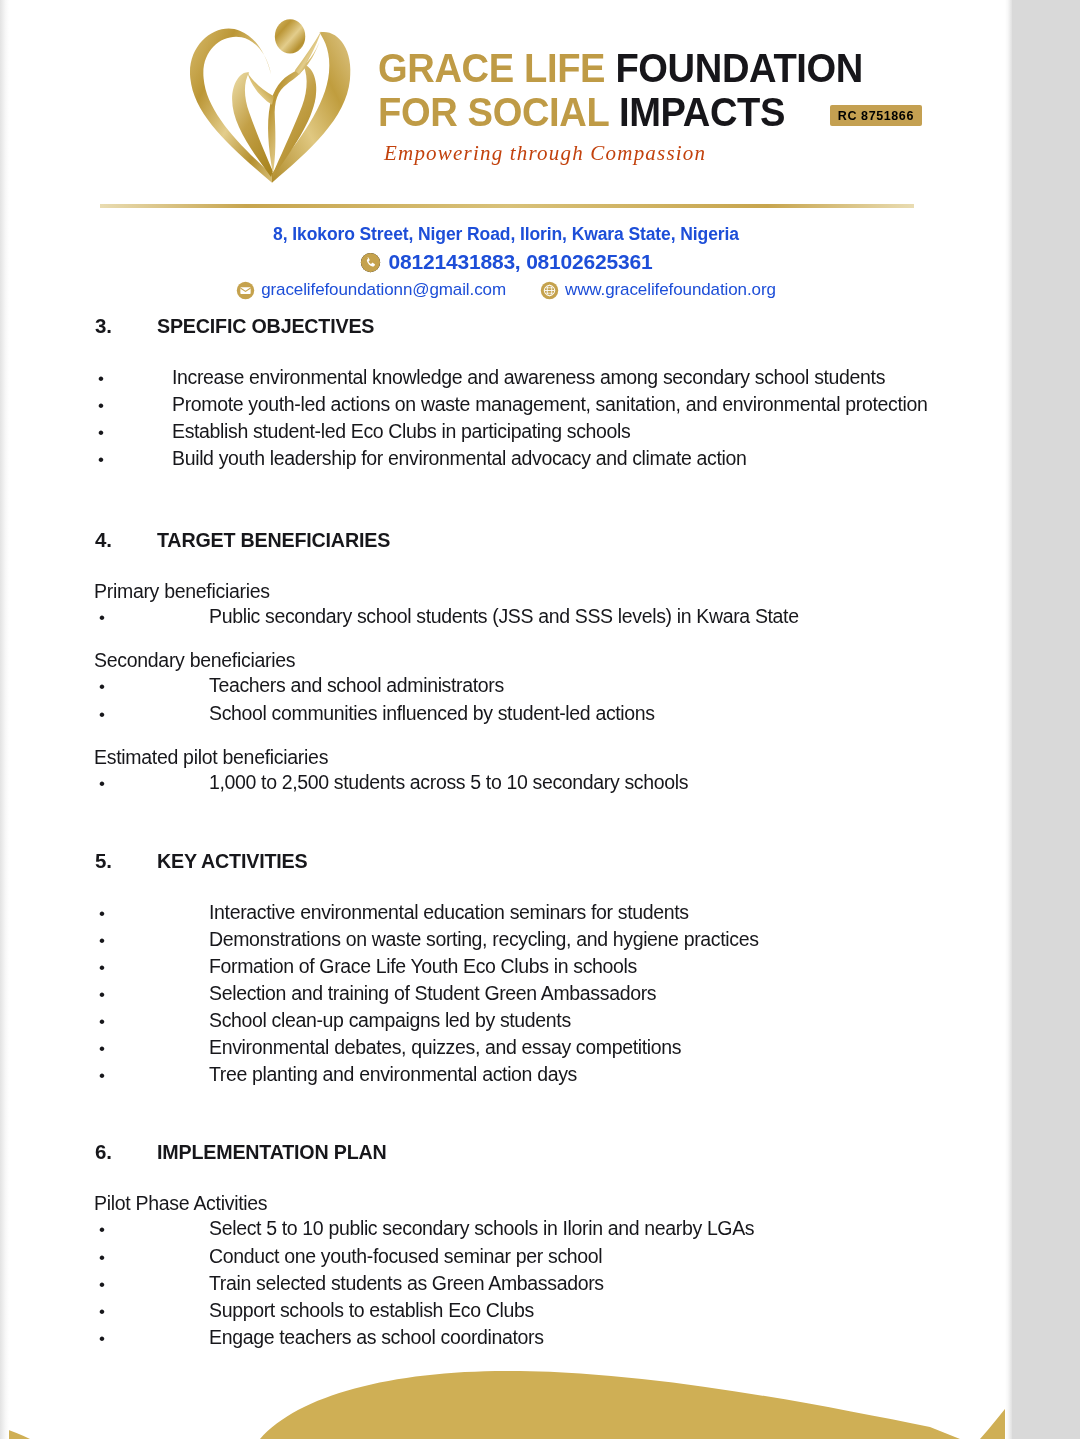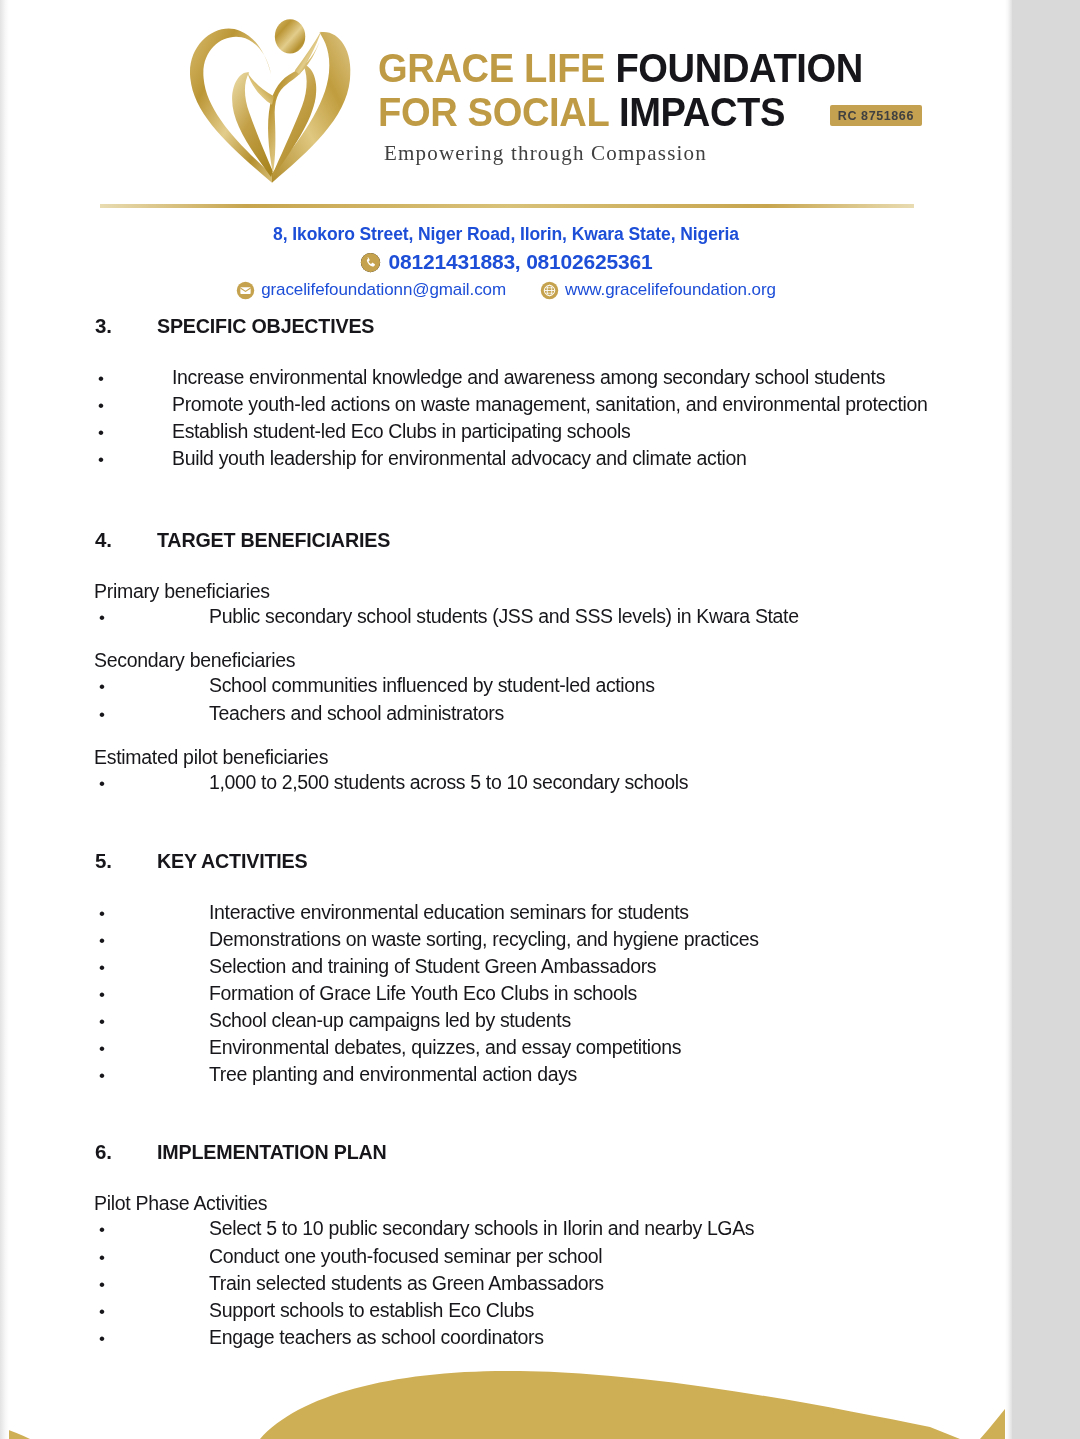--- a/index.html
+++ b/index.html
@@ -80,39 +80,40 @@
   .dark-word { color: #17161a; }
 
   .brand-line2-wrap {
     display: flex;
     align-items: flex-end;
   }
   .rc-badge {
     display: inline-block;
     background: #c8a martin;
     background: #c4a051;
-    color: #404040;
+    color: #000000;
     font-family: "Liberation Sans Narrow", "Liberation Sans", sans-serif;
     font-weight: bold;
     font-size: 12.5px;
     letter-spacing: 0.6px;
     padding: 4px 8px 3px 8px;
     border-radius: 2px;
     margin-left: 14px;
     margin-bottom: 6px;
     white-space: nowrap;
   }
   .tagline {
     font-family: "Liberation Serif", serif;
     font-size: 21px;
     letter-spacing: 1.2px;
-    color: #404040;
+    color: #c2410c;
     margin-top: 9px;
     margin-left: 6px;
     white-space: nowrap;
+    font-style: italic;
   }
 
   .gold-divider {
     position: absolute;
     left: 100px;
     right: 98px;
     top: 204px;
     height: 4px;
     background: linear-gradient(to right, #e6d6a6, #c9a css, #c9a css);
     background: linear-gradient(to right, #e9dcb2 0%, #c7a54e 18%, #d8c179 50%, #c7a54e 82%, #e9dcb2 100%);
@@ -378,25 +379,25 @@
             <span class="bullet"></span>
             <span class="btext">Public secondary school students (JSS and SSS levels) in Kwara State</span>
           </li>
       </ul>
 
       <div class="gap-md"></div>
       <div class="sub-label">Secondary beneficiaries</div>
       <ul class="blist wide">
         <li>
             <span class="bullet"></span>
+            <span class="btext">Teachers and school administrators</span>
+          </li>
+        <li>
+            <span class="bullet"></span>
             <span class="btext">School communities influenced by student-led actions</span>
-          </li>
-        <li>
-            <span class="bullet"></span>
-            <span class="btext">Teachers and school administrators</span>
           </li>
       </ul>
 
       <div class="gap-md"></div>
       <div class="sub-label">Estimated pilot beneficiaries</div>
       <ul class="blist wide">
         <li>
             <span class="bullet"></span>
             <span class="btext">1,000 to 2,500 students across 5 to 10 secondary schools</span>
           </li>
@@ -415,25 +416,25 @@
         <li>
             <span class="bullet"></span>
             <span class="btext">Interactive environmental education seminars for students</span>
           </li>
         <li>
             <span class="bullet"></span>
             <span class="btext">Demonstrations on waste sorting, recycling, and hygiene practices</span>
           </li>
         <li>
             <span class="bullet"></span>
+            <span class="btext">Formation of Grace Life Youth Eco Clubs in schools</span>
+          </li>
+        <li>
+            <span class="bullet"></span>
             <span class="btext">Selection and training of Student Green Ambassadors</span>
-          </li>
-        <li>
-            <span class="bullet"></span>
-            <span class="btext">Formation of Grace Life Youth Eco Clubs in schools</span>
           </li>
         <li>
             <span class="bullet"></span>
             <span class="btext">School clean-up campaigns led by students</span>
           </li>
         <li>
             <span class="bullet"></span>
             <span class="btext">Environmental debates, quizzes, and essay competitions</span>
           </li>
         <li>

